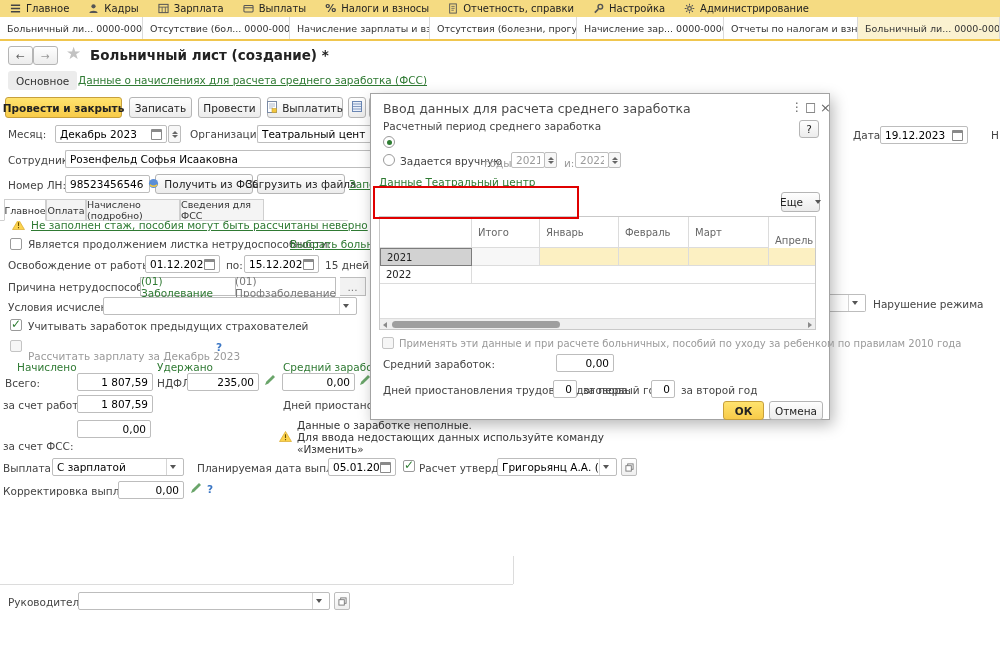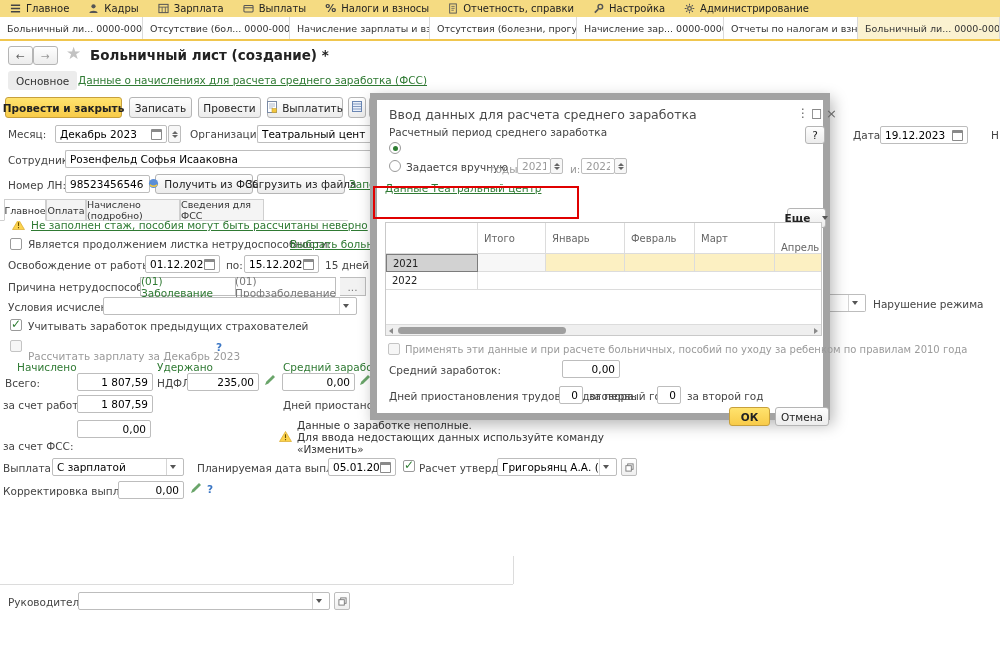--- a/index.html
+++ b/index.html
@@ -42,21 +42,21 @@
   .lkbtn { position:absolute; width:16px; height:18px; border:1px solid #bdbdbd; border-radius:2px; background:linear-gradient(#fff,#efefef); display:flex; align-items:center; justify-content:center; cursor:pointer; }
 
   
   .itab { position:absolute; height:22px; border:1px solid #cfcfcf; background:#f4f4f4; display:flex; align-items:center; justify-content:center; font-size:9.5px; color:#333; cursor:pointer; }
   .itab.active { background:#fff; border-bottom:1px solid #fff; z-index:2; }
   .itabline { position:absolute; left:0; top:220px; width:348px; height:1px; background:#cfcfcf; }
 
   .seg { position:absolute; height:19px; border:1px solid #bdbdbd; background:#fff; display:flex; align-items:center; justify-content:center; font-size:10.5px; cursor:pointer; }
 
   
-  .dialog { position:absolute; left:370px; top:93px; width:460px; height:327px; background:#fff; border:7px solid #a3a3a3; box-shadow:3px 5px 14px rgba(0,0,0,.28); z-index:5; }
+  .dialog { position:absolute; left:370px; top:93px; width:460px; height:327px; background:#fff; border:1px solid #a3a3a3; box-shadow:3px 5px 14px rgba(0,0,0,.28); z-index:5; }
   .dlg-title { position:absolute; left:12px; top:7px; font-size:12.5px; color:#4a4a4a; white-space:nowrap; }
   .dlg-ico { position:absolute; top:6px; color:#666; font-size:12px; cursor:pointer; }
   .tblcell { position:absolute; border-right:1px solid #dcdcdc; border-bottom:1px solid #dcdcdc; font-size:10px; color:#666; display:flex; align-items:center; padding:0 6px; overflow:hidden; }
   .rowcell { color:#222; }
   .ylw { background:#fcf0c2; }
   .selcell { background:#d2d2d2; border:1px solid #7c7c7c; color:#222; }
   .hsb-track { position:absolute; background:#efefef; border-top:1px solid #dcdcdc; }
   .hsb-thumb { position:absolute; height:7px; border-radius:4px; background:#9f9f9f; }
   .arr { width:0; height:0; display:inline-block; }
 
@@ -452,21 +452,21 @@
     <div class="lbl dis" style="left:193px;top:63px;">и:</div>
     <div class="fld num" style="left:204px;top:58px;width:34px;height:16px;">
         <span class="grow dis">2022</span>
       </div>
     <div class="spin" style="left:237px;top:58px;height:16px;">
         <i class="up"></i>
         <i class="dn"></i>
       </div>
 
     <div class="abs link" style="left:8px;top:82px;">Данные Театральный центр</div>
-    <div class="btn" style="left:410px;top:108px;width:39px;height:20px;position:absolute;padding:0 6px;gap:12px;font-weight:bold;">
+    <div class="btn" style="left:410px;top:98px;width:39px;height:20px;position:absolute;padding:0 6px;gap:12px;">
         <span>Еще</span>
         <i class="caret"></i>
       </div>
 
     <div class="abs" style="left:8px;top:122px;width:437px;height:114px;border:1px solid #c9c9c9;background:#fff;">
 
       <div class="tblcell" style="left:0;top:0;width:92px;height:31px;">
           <span></span>
         </div>
       <div class="tblcell" style="left:92px;top:0;width:68px;height:31px;">
@@ -474,21 +474,21 @@
         </div>
       <div class="tblcell" style="left:160px;top:0;width:79px;height:31px;">
           <span>Январь</span>
         </div>
       <div class="tblcell" style="left:239px;top:0;width:70px;height:31px;">
           <span>Февраль</span>
         </div>
       <div class="tblcell" style="left:309px;top:0;width:80px;height:31px;">
           <span>Март</span>
         </div>
-      <div class="tblcell" style="left:389px;top:0;width:46px;height:31px;border-right:none;align-items:flex-end;">
+      <div class="tblcell" style="left:389px;top:8px;width:46px;height:31px;border-right:none;">
           <span>Апрель</span>
         </div>
 
       <div class="tblcell rowcell selcell" style="left:0;top:31px;width:92px;height:18px;">
           <span>2021</span>
         </div>
       <div class="tblcell rowcell" style="left:92px;top:31px;width:68px;height:18px;background:#f7f7f7;"></div>
       <div class="tblcell rowcell ylw" style="left:160px;top:31px;width:79px;height:18px;"></div>
       <div class="tblcell rowcell ylw" style="left:239px;top:31px;width:70px;height:18px;"></div>
       <div class="tblcell rowcell ylw" style="left:309px;top:31px;width:80px;height:18px;"></div>

